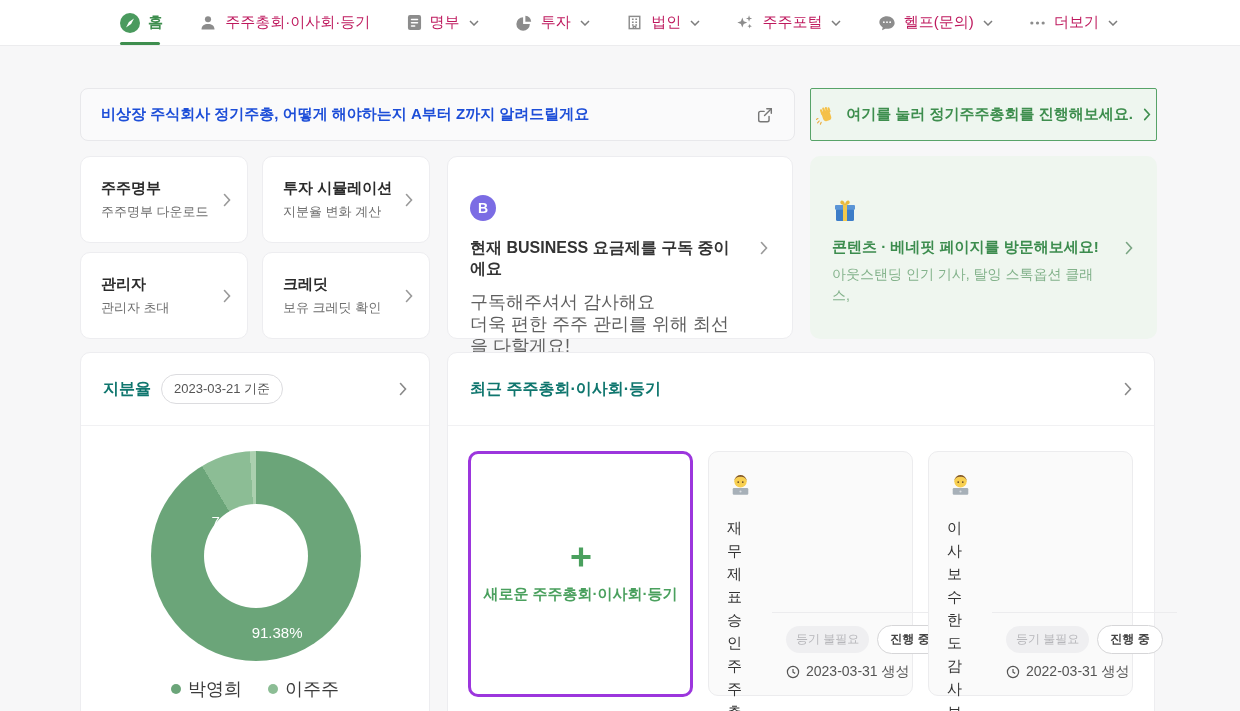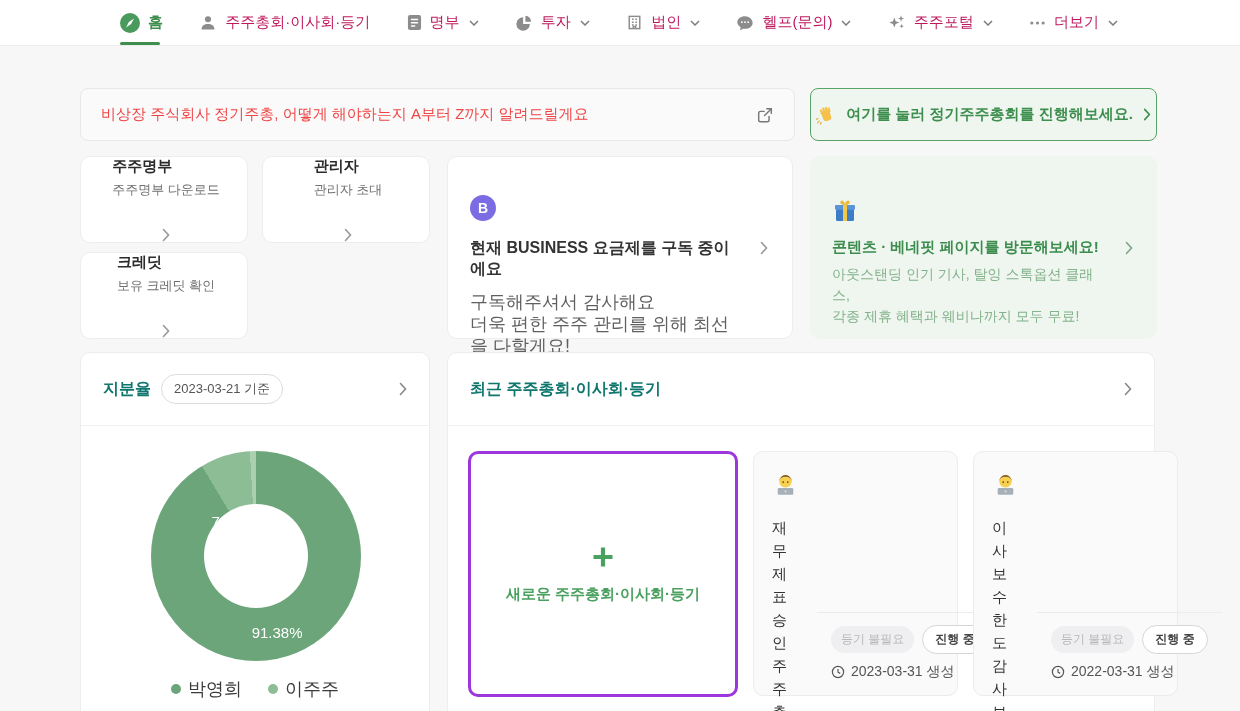--- a/index.html
+++ b/index.html
@@ -28,39 +28,38 @@
     background:#3e8e4e; border-radius:2px;
   }
   .chev-dn { margin-left:1px; }
 
   
   .notice-banner {
     position:absolute; left:80px; top:88px; width:715px; height:53px;
     background:#fafafb; border:1px solid #e8e8eb; border-radius:8px;
     display:flex; align-items:center; padding:0 20px; cursor:pointer;
   }
-  .notice-banner .txt { flex:1; font-size:15px; font-weight:400; color:#ef4444; }
+  .notice-banner .txt { flex:1; font-size:15px; font-weight:700; color:#1d4ed8; }
   .cta-banner {
     position:absolute; left:810px; top:88px; width:347px; height:53px;
-    background:#eef6ef; border:1px solid #57a368; border-radius:8px;
+    background:#eef6ef; border:1px solid #57a368; border-radius:2px;
     display:flex; align-items:center; justify-content:center; gap:10px; cursor:pointer;
   }
   .cta-banner .txt { font-size:15px; font-weight:700; color:#3e8e4e; }
 
   
   .quick-grid {
     position:absolute; left:80px; top:156px; width:350px;
     display:grid; grid-template-columns:168px 168px; grid-auto-rows:87px;
     column-gap:14px; row-gap:9px;
   }
   .quick-card {
     background:#fff; border:1px solid #ededf0; border-radius:10px;
     padding:0 16px 0 20px; display:flex; align-items:center; justify-content:space-between;
     cursor:pointer;
-    flex-direction:column;
   }
   .qc-title { font-size:15px; font-weight:700; color:#2b2b2b; margin-bottom:5px; }
   .qc-sub   { font-size:13px; color:#6f6f6f; }
 
   
   .plan-card {
     position:absolute; left:447px; top:156px; width:346px; height:183px;
     background:#fff; border:1px solid #ededf0; border-radius:10px;
     padding:38px 56px 0 22px; cursor:pointer;
   }
@@ -116,21 +115,21 @@
   .chart-legend {
     position:absolute; left:0; top:324px; width:100%;
     display:flex; justify-content:center; gap:26px;
   }
   .legend-item { display:flex; align-items:center; gap:7px; font-size:18px; color:#3a3a3a; }
   .legend-dot  { width:10px; height:10px; border-radius:50%; background:#888; }
 
   
   .recent-body { position:absolute; left:20px; top:98px; display:flex; gap:15px; }
   .new-card {
-    width:270px; height:246px; border:3px solid #9c36dd; border-radius:10px; background:#fff;
+    width:225px; height:246px; border:3px solid #9c36dd; border-radius:10px; background:#fff;
     display:flex; flex-direction:column; align-items:center; justify-content:center; gap:16px;
     cursor:pointer;
   }
   .new-label { font-size:15px; font-weight:600; color:#4aa05e; }
   .meeting-card {
     width:205px; height:245px; background:#fafafa; border:1px solid #ececee; border-radius:10px;
     display:flex; padding-top:20px; cursor:pointer;
   }
   .mc-top { padding:0 18px; }
   .mc-emoji { display:inline-block; margin-bottom:13px; }
@@ -209,44 +208,44 @@
     <span>법인</span>
     <span class="chev-dn">
       <svg width="10" height="6" viewBox="0 0 10 6" fill="none" stroke="#7d7d7d" stroke-width="1.5">
           <path d="M1 1 L5 5 L9 1"></path>
         </svg>
     </span>
   </div>
 
   <div class="nav-item">
     <span>
+      <svg width="18" height="18" viewBox="0 0 20 20" fill="#8c8c8c">
+          <path d="M7 4 L8.5 8 L12.5 9.5 L8.5 11 L7 15 L5.5 11 L1.5 9.5 L5.5 8 Z"></path>
+          <path d="M14.5 1.5 L15.4 4.1 L18 5 L15.4 5.9 L14.5 8.5 L13.6 5.9 L11 5 L13.6 4.1 Z"></path>
+          <path d="M15.2 11 L15.9 12.8 L17.7 13.5 L15.9 14.2 L15.2 16 L14.5 14.2 L12.7 13.5 L14.5 12.8 Z"></path>
+        </svg>
+    </span>
+    <span>주주포털</span>
+    <span class="chev-dn">
+      <svg width="10" height="6" viewBox="0 0 10 6" fill="none" stroke="#7d7d7d" stroke-width="1.5">
+          <path d="M1 1 L5 5 L9 1"></path>
+        </svg>
+    </span>
+  </div>
+
+  <div class="nav-item">
+    <span>
       <svg width="18" height="18" viewBox="0 0 20 20">
           <path d="M10 2.5 c-4.7 0-8.5 2.9-8.5 6.6 0 2.3 1.5 4.3 3.7 5.5 L4.5 18 l3.6-1.7 c.6.1 1.2.2 1.9.2 4.7 0 8.5-2.9 8.5-6.6 S14.7 2.5 10 2.5z" fill="#8c8c8c"></path>
           <circle cx="6.5" cy="9.1" r="1" fill="#fff"></circle>
           <circle cx="10" cy="9.1" r="1" fill="#fff"></circle>
           <circle cx="13.5" cy="9.1" r="1" fill="#fff"></circle>
         </svg>
     </span>
     <span>헬프(문의)</span>
-    <span class="chev-dn">
-      <svg width="10" height="6" viewBox="0 0 10 6" fill="none" stroke="#7d7d7d" stroke-width="1.5">
-          <path d="M1 1 L5 5 L9 1"></path>
-        </svg>
-    </span>
-  </div>
-
-  <div class="nav-item">
-    <span>
-      <svg width="18" height="18" viewBox="0 0 20 20" fill="#8c8c8c">
-          <path d="M7 4 L8.5 8 L12.5 9.5 L8.5 11 L7 15 L5.5 11 L1.5 9.5 L5.5 8 Z"></path>
-          <path d="M14.5 1.5 L15.4 4.1 L18 5 L15.4 5.9 L14.5 8.5 L13.6 5.9 L11 5 L13.6 4.1 Z"></path>
-          <path d="M15.2 11 L15.9 12.8 L17.7 13.5 L15.9 14.2 L15.2 16 L14.5 14.2 L12.7 13.5 L14.5 12.8 Z"></path>
-        </svg>
-    </span>
-    <span>주주포털</span>
     <span class="chev-dn">
       <svg width="10" height="6" viewBox="0 0 10 6" fill="none" stroke="#7d7d7d" stroke-width="1.5">
           <path d="M1 1 L5 5 L9 1"></path>
         </svg>
     </span>
   </div>
 
   <div class="nav-item">
     <span>
       <svg width="17" height="6" viewBox="0 0 18 6" fill="#8c8c8c">
@@ -303,20 +302,31 @@
       <div class="qc-sub">주주명부 다운로드</div>
     </div>
     <span>
         <svg width="8" height="14" viewBox="0 0 8 14" fill="none" stroke="#999" stroke-width="1.6" stroke-linecap="round">
           <path d="M1.5 1.5 L6.5 7 L1.5 12.5"></path>
         </svg>
       </span>
   </div>
   <div class="quick-card">
     <div>
+      <div class="qc-title">투자 시뮬레이션</div>
+      <div class="qc-sub">지분율 변화 계산</div>
+    </div>
+    <span>
+        <svg width="8" height="14" viewBox="0 0 8 14" fill="none" stroke="#999" stroke-width="1.6" stroke-linecap="round">
+          <path d="M1.5 1.5 L6.5 7 L1.5 12.5"></path>
+        </svg>
+      </span>
+  </div>
+  <div class="quick-card">
+    <div>
       <div class="qc-title">관리자</div>
       <div class="qc-sub">관리자 초대</div>
     </div>
     <span>
         <svg width="8" height="14" viewBox="0 0 8 14" fill="none" stroke="#999" stroke-width="1.6" stroke-linecap="round">
           <path d="M1.5 1.5 L6.5 7 L1.5 12.5"></path>
         </svg>
       </span>
   </div>
   <div class="quick-card">
@@ -348,21 +358,20 @@
   <span>
     <svg width="26" height="26" viewBox="0 0 26 26">
       <rect x="4" y="10.5" width="18" height="12.5" rx="1.5" fill="#3d7dc8"></rect>
       <rect x="3" y="7" width="20" height="4.8" rx="1" fill="#5b95d6"></rect>
       <rect x="11" y="7" width="4" height="16" fill="#f2c84b"></rect>
       <path d="M13 7 C10 7 7.5 5.4 8.5 3.4 C9.5 1.6 12.5 2.9 13 6.4 C13.5 2.9 16.5 1.6 17.5 3.4 C18.5 5.4 16 7 13 7 Z" fill="#e8b93e"></path>
     </svg>
   </span>
   <div class="benefit-title">콘텐츠 · 베네핏 페이지를 방문해보세요!</div>
   <div class="benefit-line">아웃스탠딩 인기 기사, 탈잉 스톡옵션 클래스,</div>
-  <div class="benefit-line">각종 제휴 혜택과 웨비나까지 모두 무료!</div>
   <span class="card-chev-right">
     <svg width="8" height="14" viewBox="0 0 8 14" fill="none" stroke="#7aa583" stroke-width="1.6" stroke-linecap="round">
         <path d="M1.5 1.5 L6.5 7 L1.5 12.5"></path>
       </svg>
   </span>
 </div>
 
 <section class="ownership-card">
   <div class="card-header">
     <span class="card-title">지분율</span>

